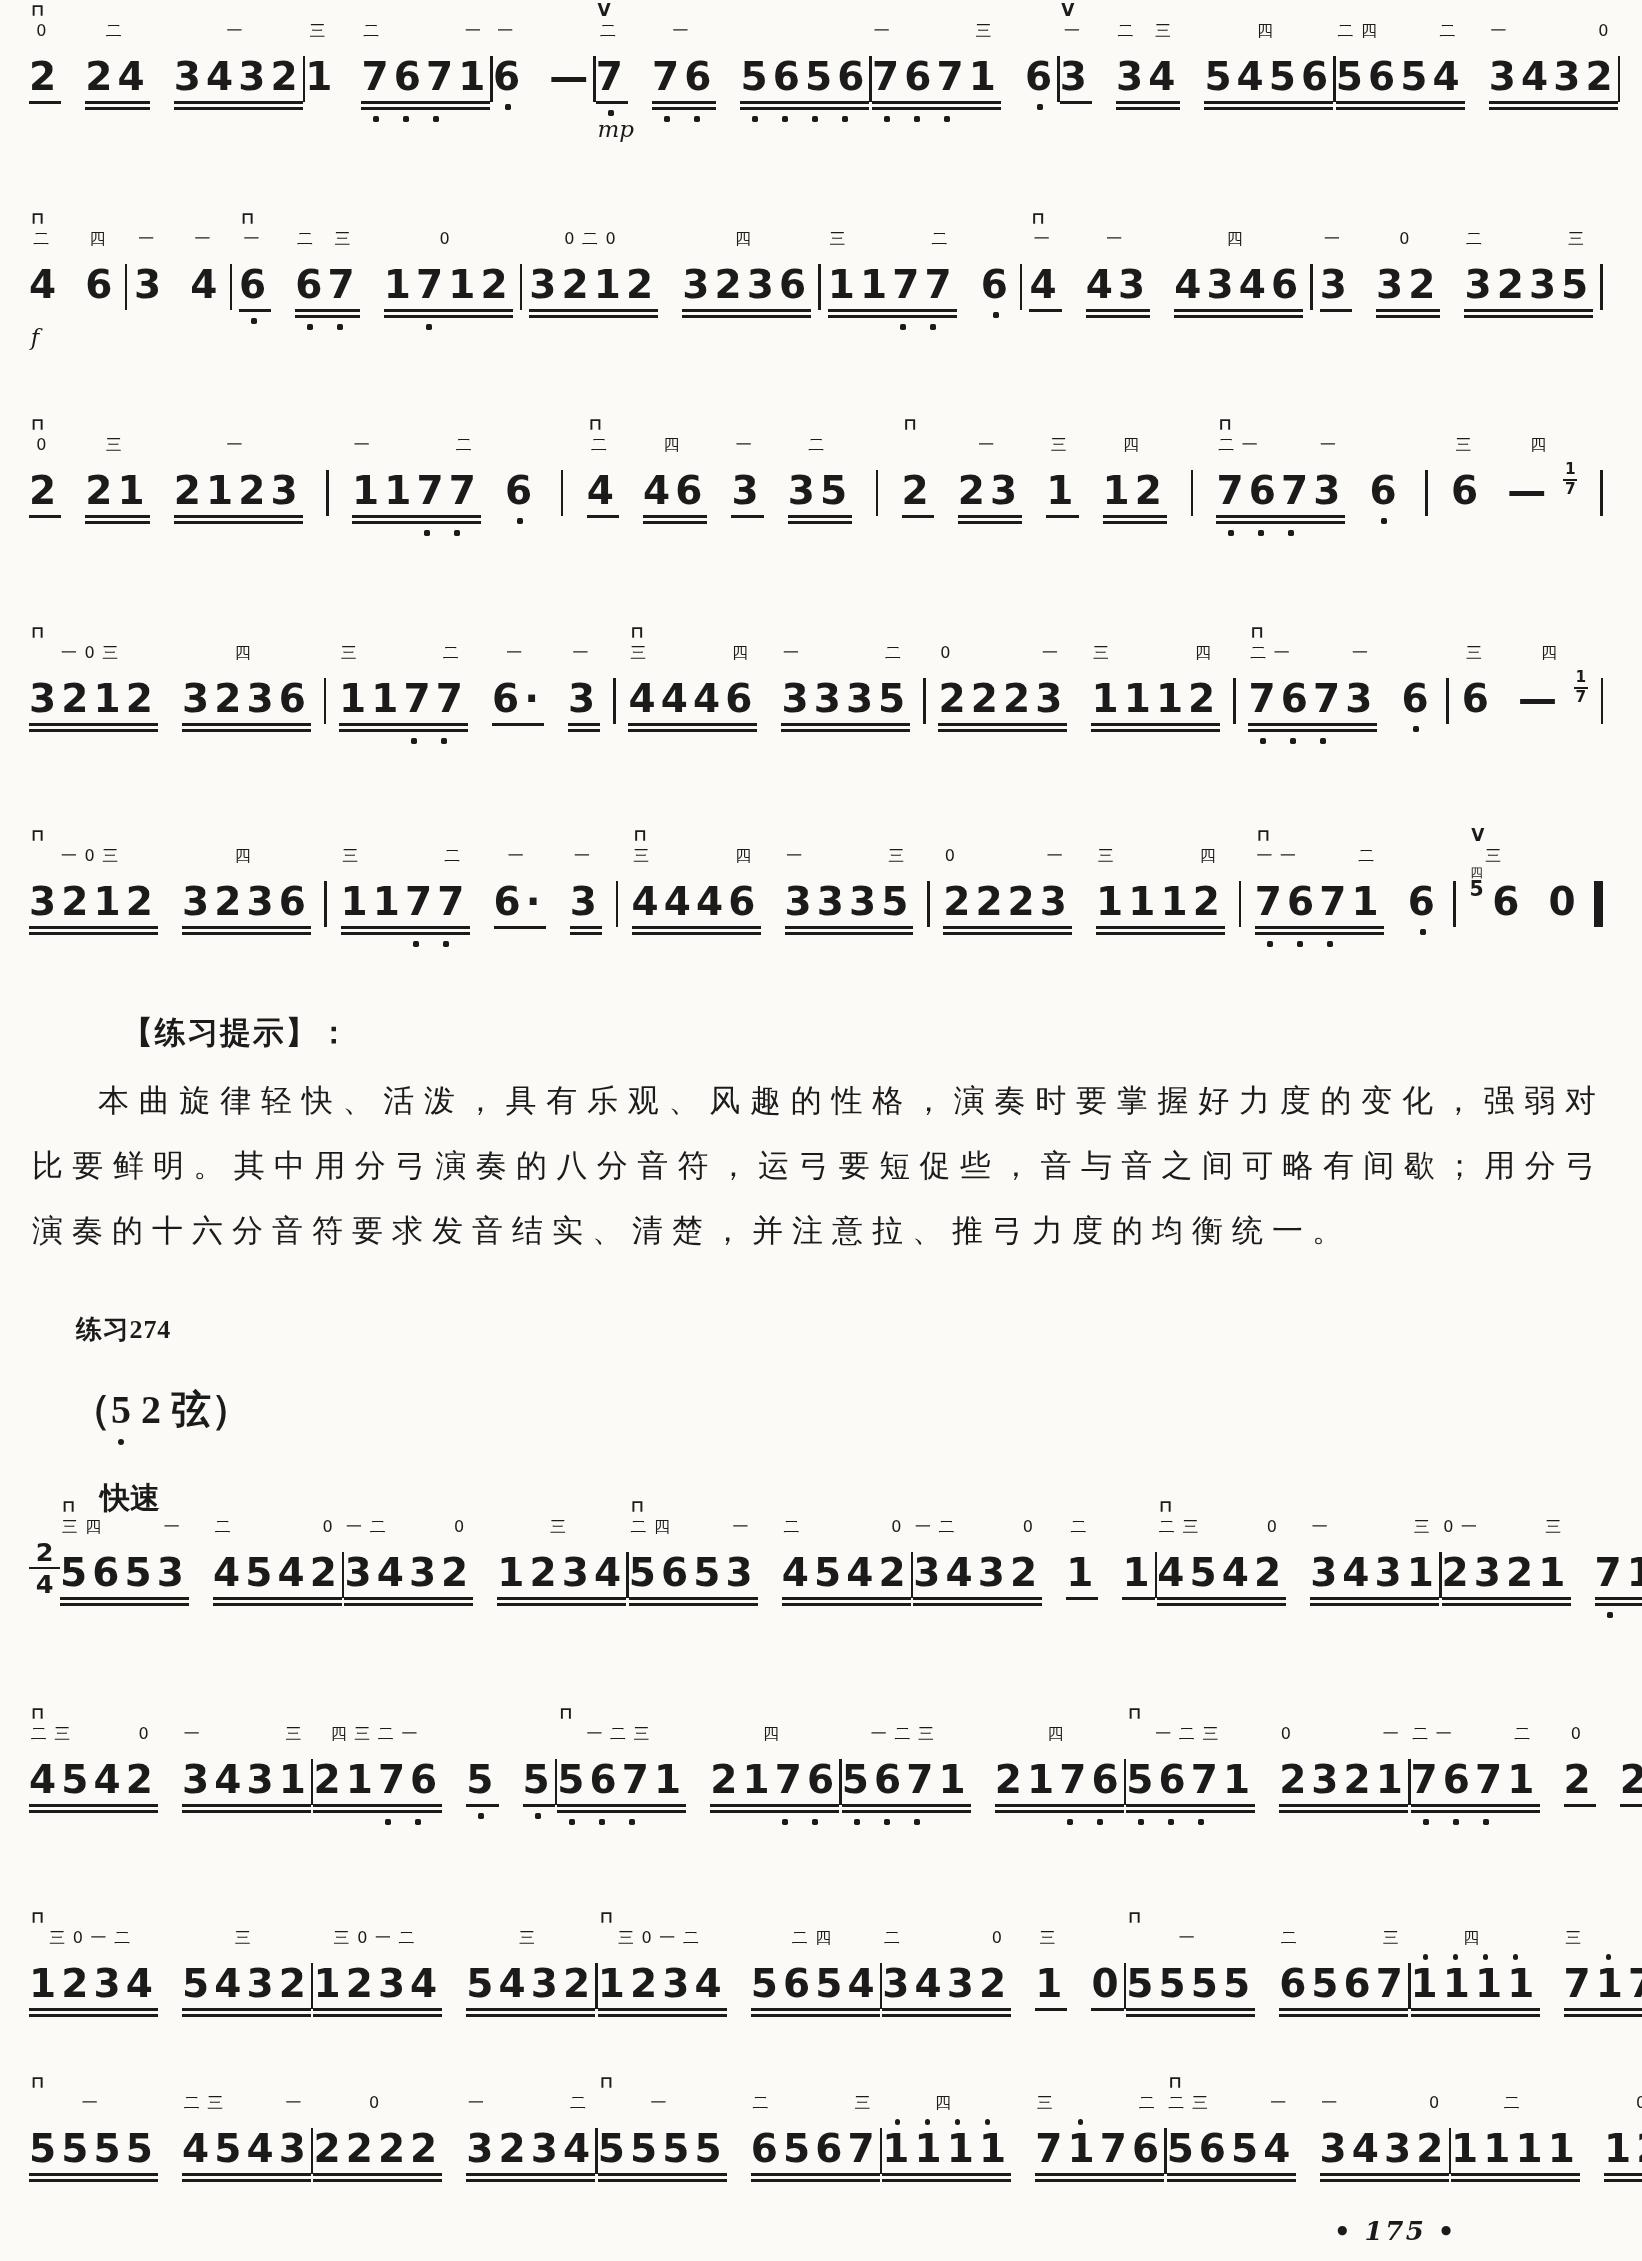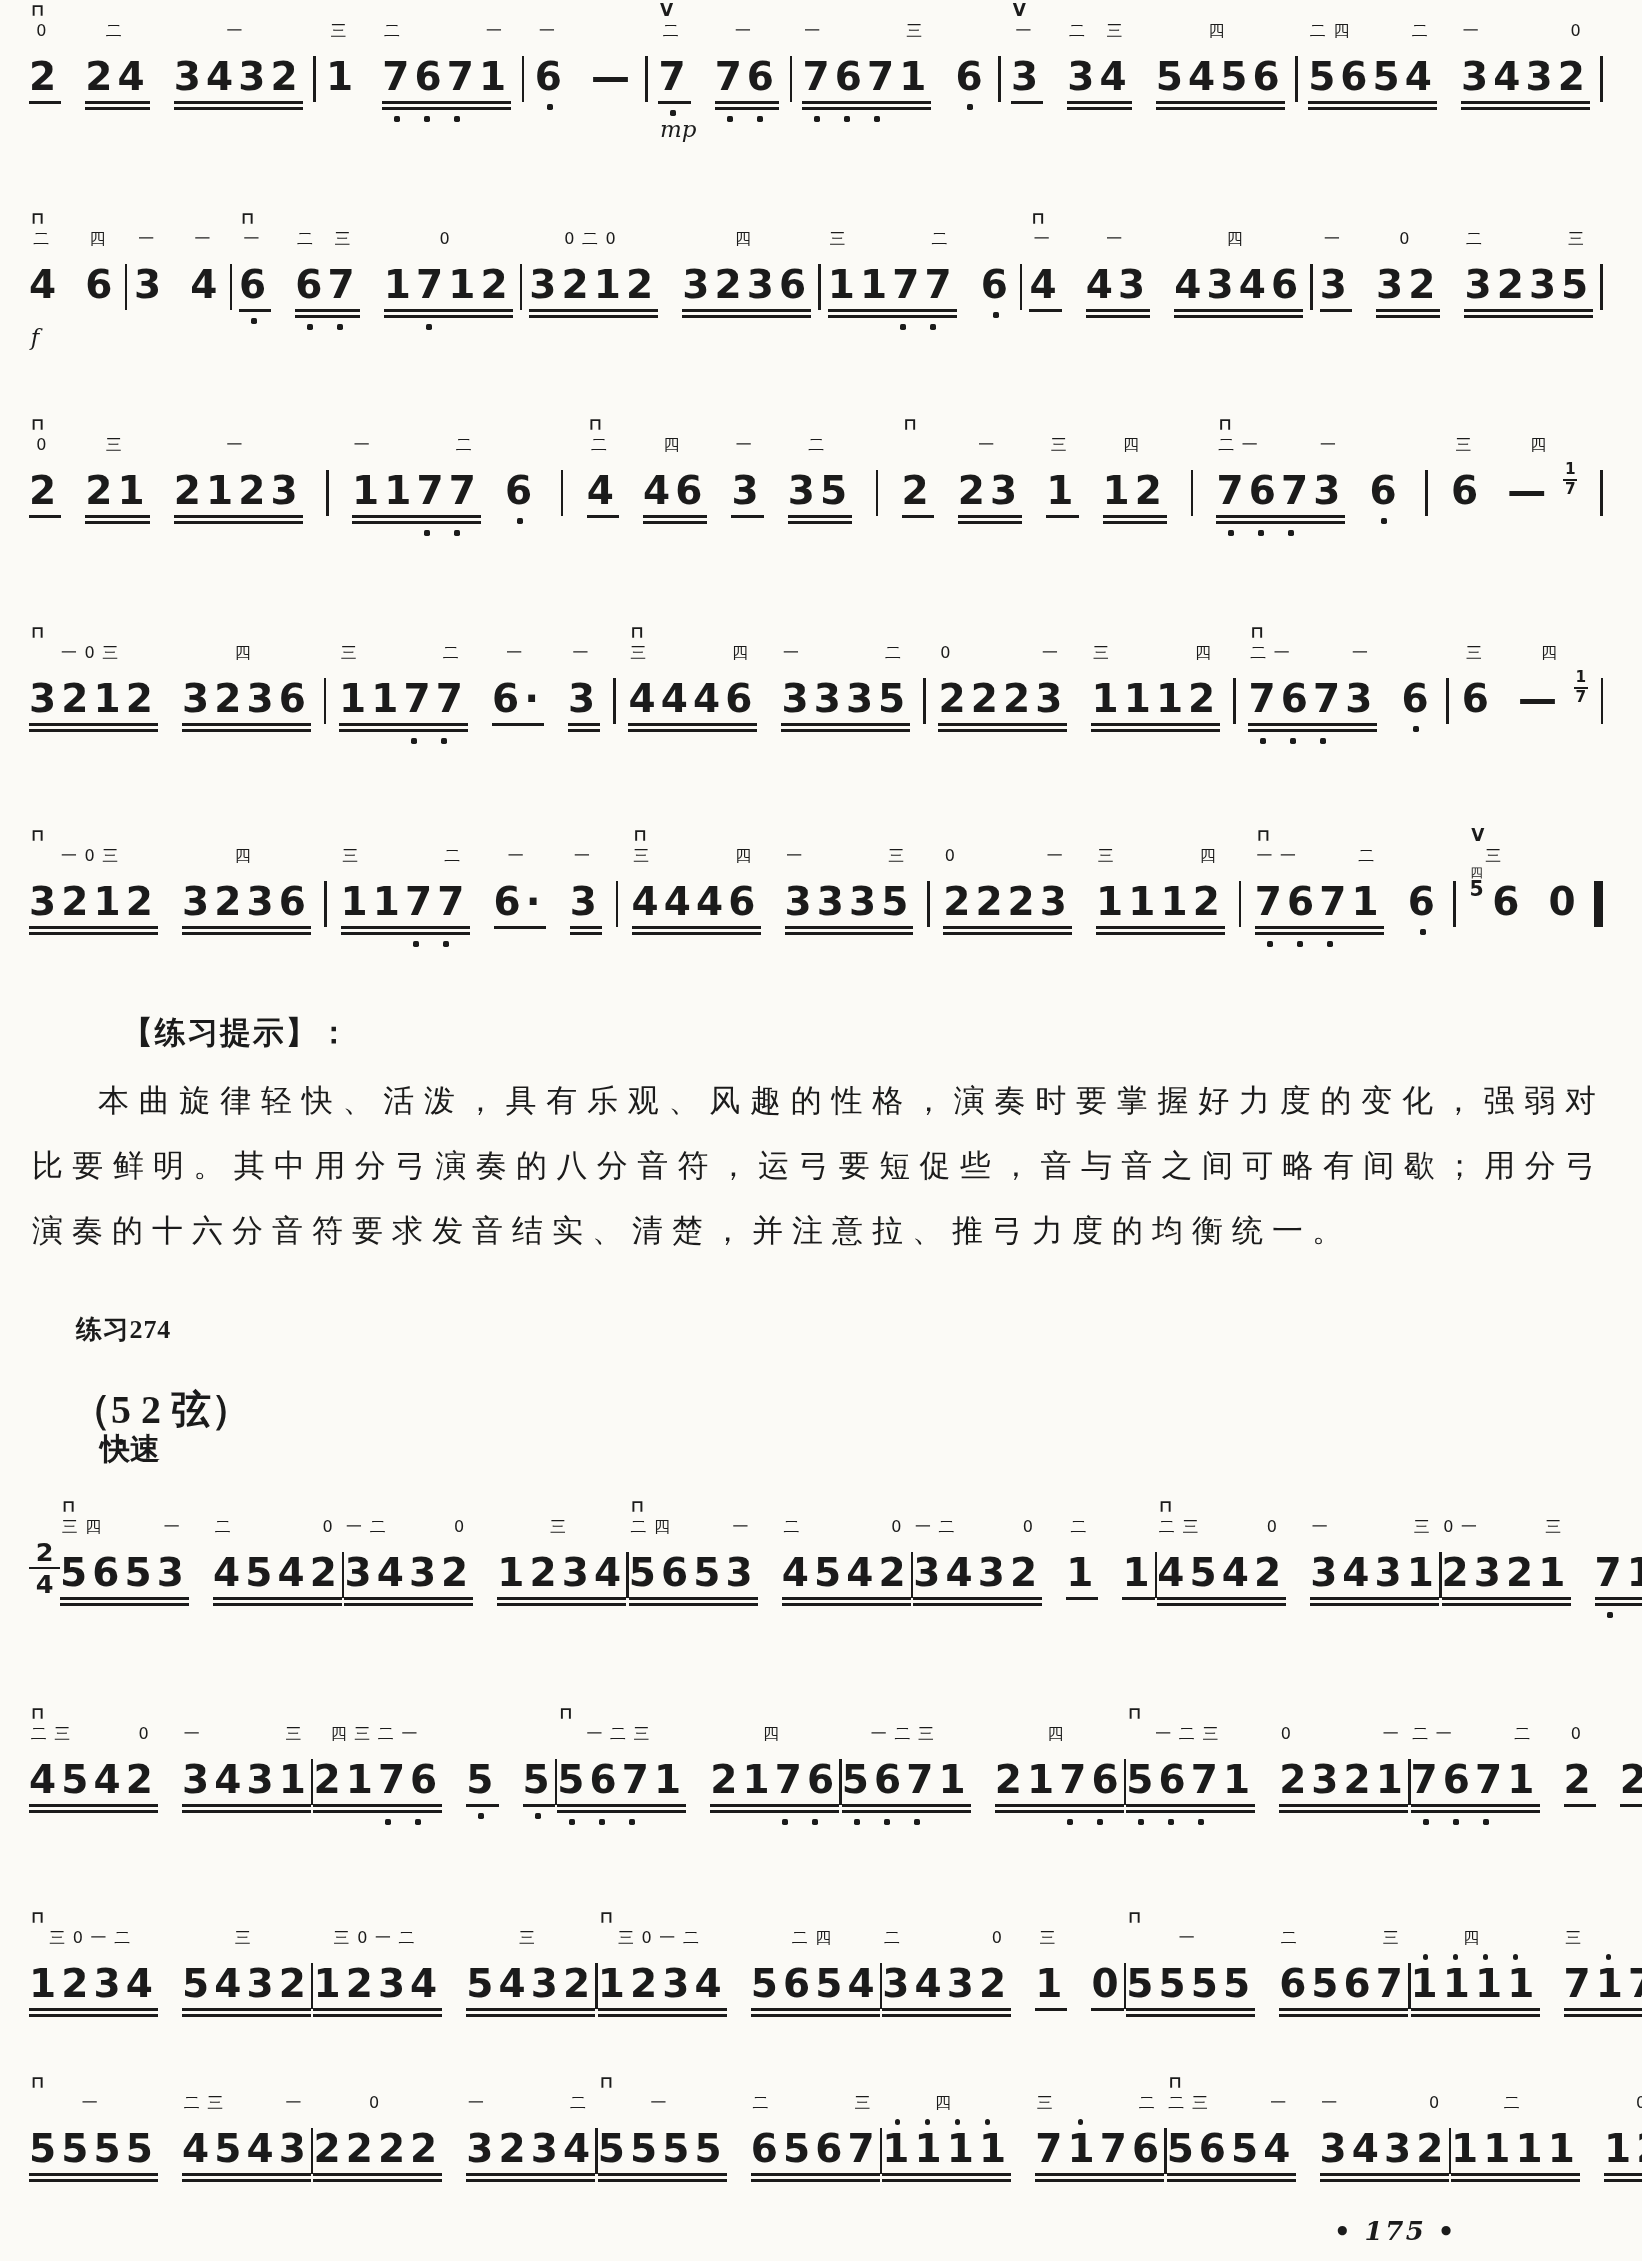--- a/index.html
+++ b/index.html
@@ -49,21 +49,21 @@
   .tips-body{ position:absolute; left:32px; right:37px; top:1068px; font-size:31px;
               line-height:65px; letter-spacing:9px; text-indent:66px; text-align:justify;
               font-family:"Liberation Serif",serif; }
   .ex-title{ position:absolute; left:76px; top:1312px; font-size:26px; font-weight:700;
              letter-spacing:0.8px; font-family:Liberation Serif, serif; }
   .ex-tuning{ position:absolute; left:71px; top:1382px; font-size:40px; font-weight:700;
               font-family:"Liberation Serif",serif; }
   .under-dot{ position:relative; display:inline-block; }
   .under-dot::after{ content:""; position:absolute; left:50%; bottom:-12px; width:6px; height:6px;
                      background:var(--ink); border-radius:50%; transform:translateX(-50%); }
-  .ex-tempo{ position:absolute; left:100px; top:1429px; font-size:30px; font-weight:700;
+  .ex-tempo{ position:absolute; left:100px; top:1478px; font-size:30px; font-weight:700;
              font-family:"Liberation Serif",serif; }
   .page-number{ position:absolute; right:185px; top:2184px; font-size:26px; font-style:italic;
                 font-weight:700; letter-spacing:2.5px; font-family:"DejaVu Serif",serif;margin-top:32px; }
 </style>
 </head>
 <body>
 
 <div id="score-top">
     <div class="score-line" style="top: 0px;">
       <div class="measure">
@@ -214,20 +214,46 @@
           </div>
           <div class="row adots"></div>
           <div class="drow">
             <div class="dwrap">
               <div class="digits">76</div>
               <div class="ln"></div>
               <div class="ln"></div>
             </div>
           </div>
           <div class="row bdots">
+            <span class="dcell">
+              <span class="odot"></span>
+            </span>
+            <span class="dcell">
+              <span class="odot"></span>
+            </span>
+          </div>
+        </div>
+        <div class="grp">
+          <div class="row bow"></div>
+          <div class="row fing center"></div>
+          <div class="row adots"></div>
+          <div class="drow">
+            <div class="dwrap">
+              <div class="digits">5656</div>
+              <div class="ln"></div>
+              <div class="ln"></div>
+            </div>
+          </div>
+          <div class="row bdots">
+            <span class="dcell">
+              <span class="odot"></span>
+            </span>
+            <span class="dcell">
+              <span class="odot"></span>
+            </span>
             <span class="dcell">
               <span class="odot"></span>
             </span>
             <span class="dcell">
               <span class="odot"></span>
             </span>
           </div>
         </div>
       </div>
       <div class="barline"></div>

